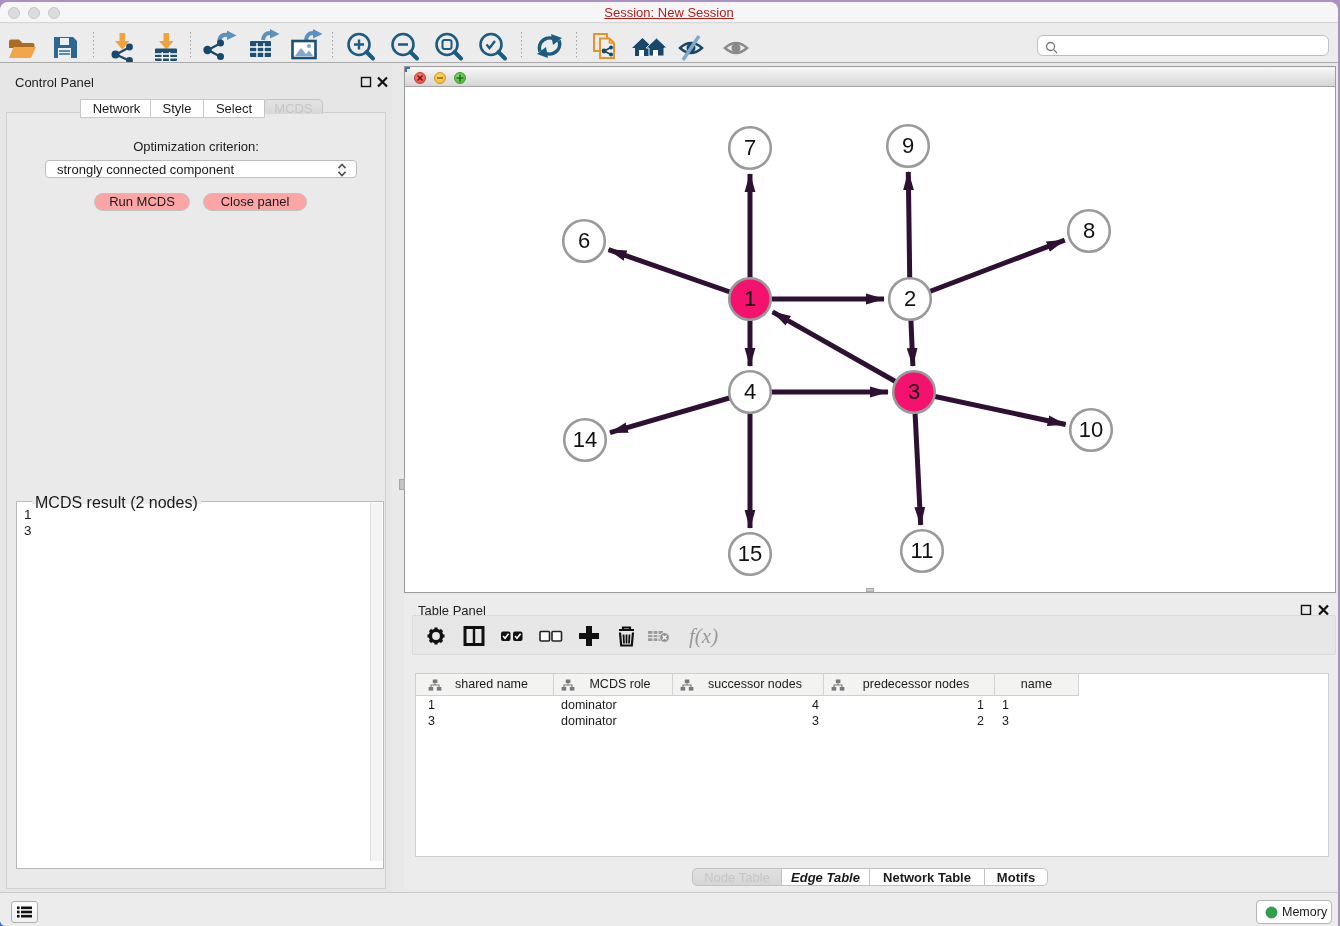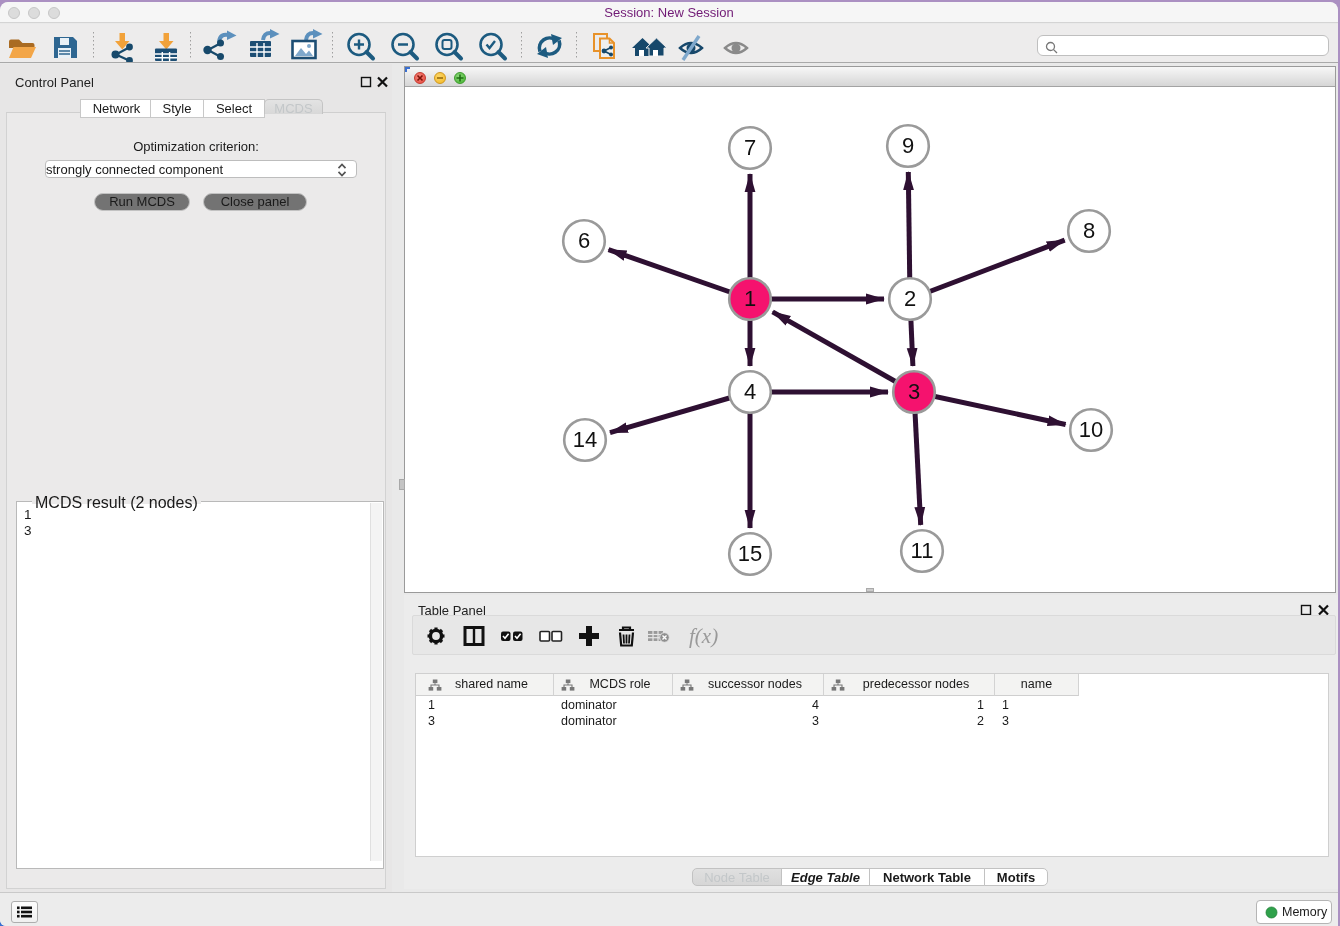--- a/index.html
+++ b/index.html
@@ -1,31 +1,31 @@
 <!DOCTYPE html>
 <html><head><meta charset="utf-8"><style>
 * { margin:0; padding:0; box-sizing:border-box; }
 html,body { width:1340px; height:926px; overflow:hidden; }
 body { background:#ab90c2; font-family:"Liberation Sans", sans-serif; font-size:13px; color:#1a1a1a; position:relative; }
 #app { position:absolute; left:0; top:2px; width:1338px; height:924px; background:#e9e9e9; border-radius:8px 8px 0 6px; overflow:hidden; }
 #bluecorner { position:absolute; left:0; top:916px; width:8px; height:10px; background:#3a6fd0; z-index:0; }
 
 #titlebar { position:absolute; left:0; top:0; width:1338px; height:21px; background:#f6f6f6; border-bottom:1px solid #d4d4d4; border-radius:8px 8px 0 0; }
 .tlight { position:absolute; top:5px; width:12px; height:12px; border-radius:50%; background:#dcdcdc; border:1px solid #c6c6c6; }
-#wintitle { position:absolute; left:0; top:3px; width:1338px; text-align:center; color:#701a75; font-size:13px; }
+#wintitle { position:absolute; left:0; top:3px; width:1338px; text-align:center; color:#b91c1c; font-size:13px;text-decoration:underline; }
 
 #toolbar { position:absolute; left:0; top:22px; width:1338px; height:39px; background:#edecec; border-bottom:1px solid #a9a9a9; }
 #search { position:absolute; left:1037px; top:11px; width:292px; height:21px; background:#fff; border:1px solid #bfbfbf; border-radius:6px; }
 
 #cpanel { position:absolute; left:0; top:62px; width:392px; height:829px; background:#e7e6e6; }
 #cpbody { position:absolute; left:6px; top:48px; width:380px; height:777px; background:#ebeaea; border:1px solid #d2d2d2; border-top:1px solid #cfcfcf; }
 .tab { position:absolute; top:35px; height:19px; background:#fff; border:1px solid #c8c8c8; text-align:center; line-height:18px; font-size:13px; z-index:3; }
 .tabsel { background:linear-gradient(#e3e3e3,#d8d8d8); color:#c3c7c9; border:1px solid #c4c4c4; border-bottom:none; border-radius:5px 5px 0 0; height:15px; }
-.btn { position:absolute; background:#737373; border:1px solid #c2c2c2; border-radius:9px; text-align:center; font-size:13px; line-height:16px; }
-#combo { position:absolute; left:38px; top:47px; width:312px; height:18px; background:#fff; border:1px solid #bdbdbd; border-radius:4px; font-size:13px; line-height:17px; padding-left:0; }
+.btn { position:absolute; background:#fca5a5; border:1px solid #c2c2c2; border-radius:9px; text-align:center; font-size:13px; line-height:16px; }
+#combo { position:absolute; left:38px; top:47px; width:312px; height:18px; background:#fff; border:1px solid #bdbdbd; border-radius:4px; font-size:13px; line-height:17px; padding-left:11px; }
 #groupbox { position:absolute; left:9px; top:388px; width:368px; height:368px; border:1px solid #b9b9b9; background:#fff; }
 #gblabel { position:absolute; left:15px; top:-8px; padding:0 3px; font-size:16px; background:linear-gradient(#ebeaea 53%, #ffffff 53%); }
 #gbscroll { position:absolute; right:1px; top:1px; width:12px; height:358px; background:#f4f4f4; border-left:1px solid #e0e0e0; }
 
 #netwin { position:absolute; left:404px; top:64px; width:932px; height:527px; border:1px solid #9a9a9a; background:#fff; }
 #nettitle { position:absolute; left:0; top:0; width:930px; height:20px; background:linear-gradient(#f7f7f7,#d6d6d6); border-bottom:1px solid #a3a3a3; }
 .nlight { position:absolute; top:4.5px; width:12px; height:12px; border-radius:50%; }
 #nettext { position:absolute; left:0; top:3px; width:930px; text-align:center; font-weight:bold; font-size:13px; color:#111; }
 
 #tpanel { position:absolute; left:404px; top:593px; width:936px; height:294px; background:#ececec; }

